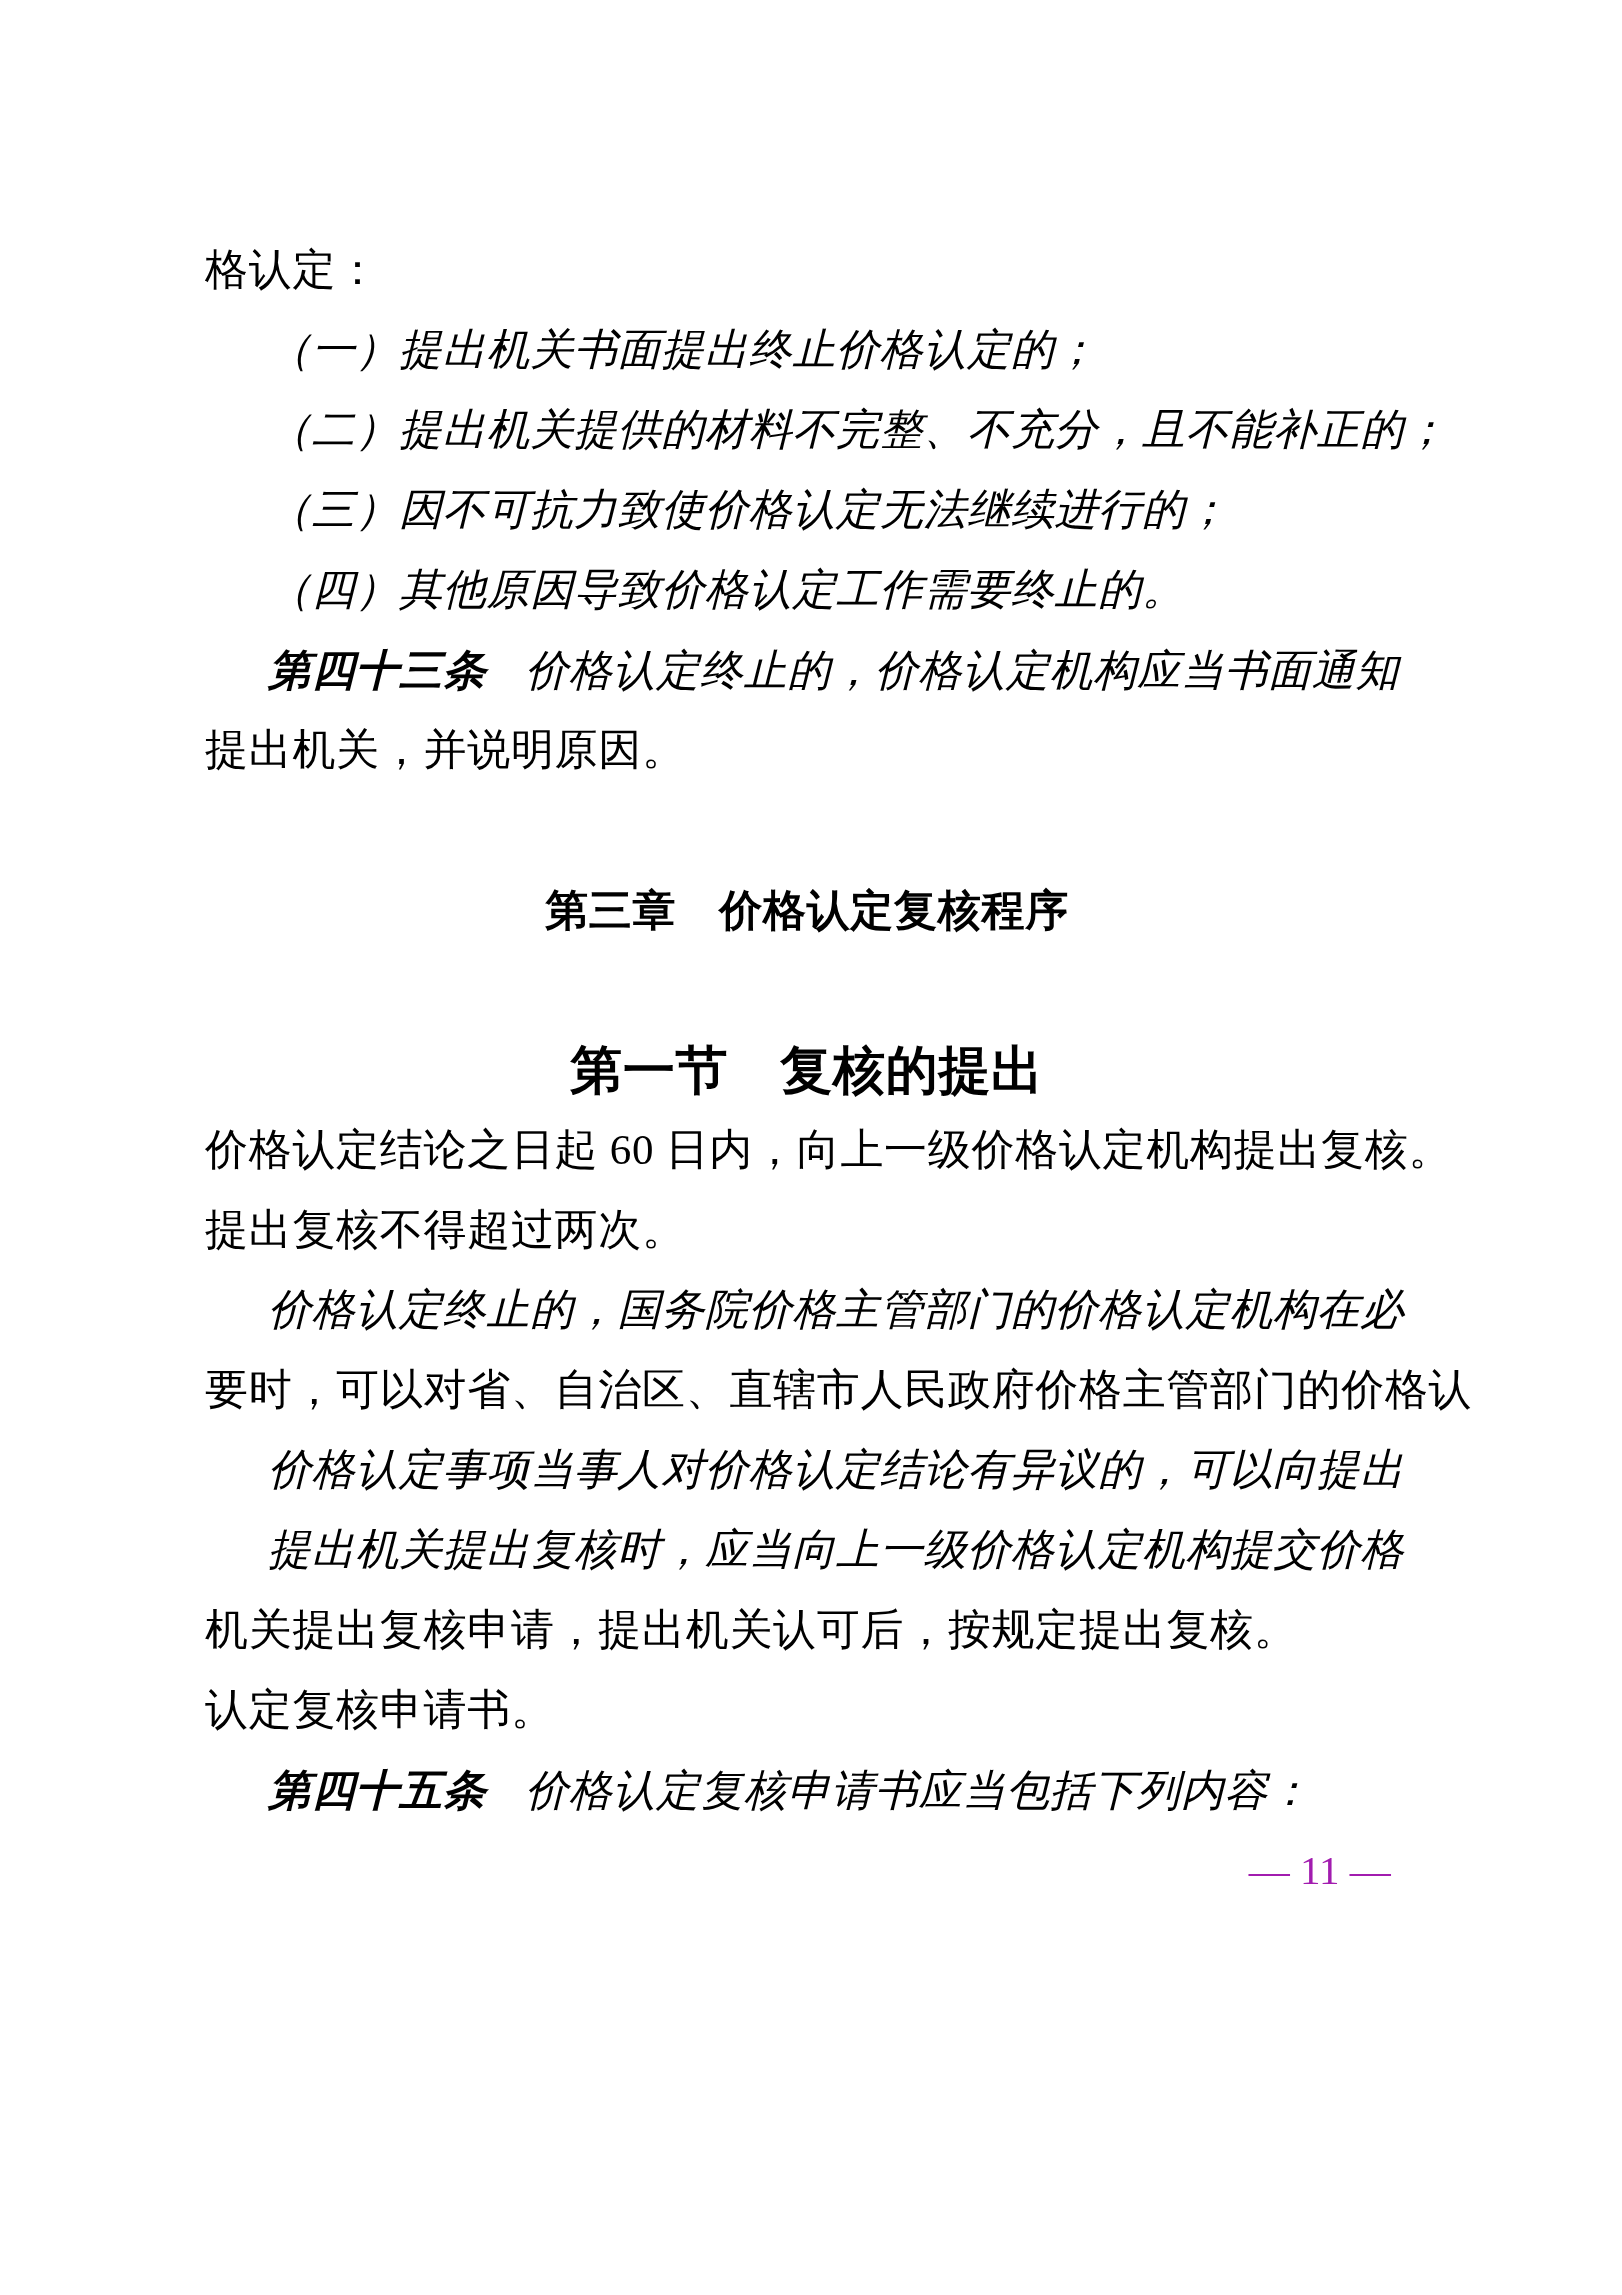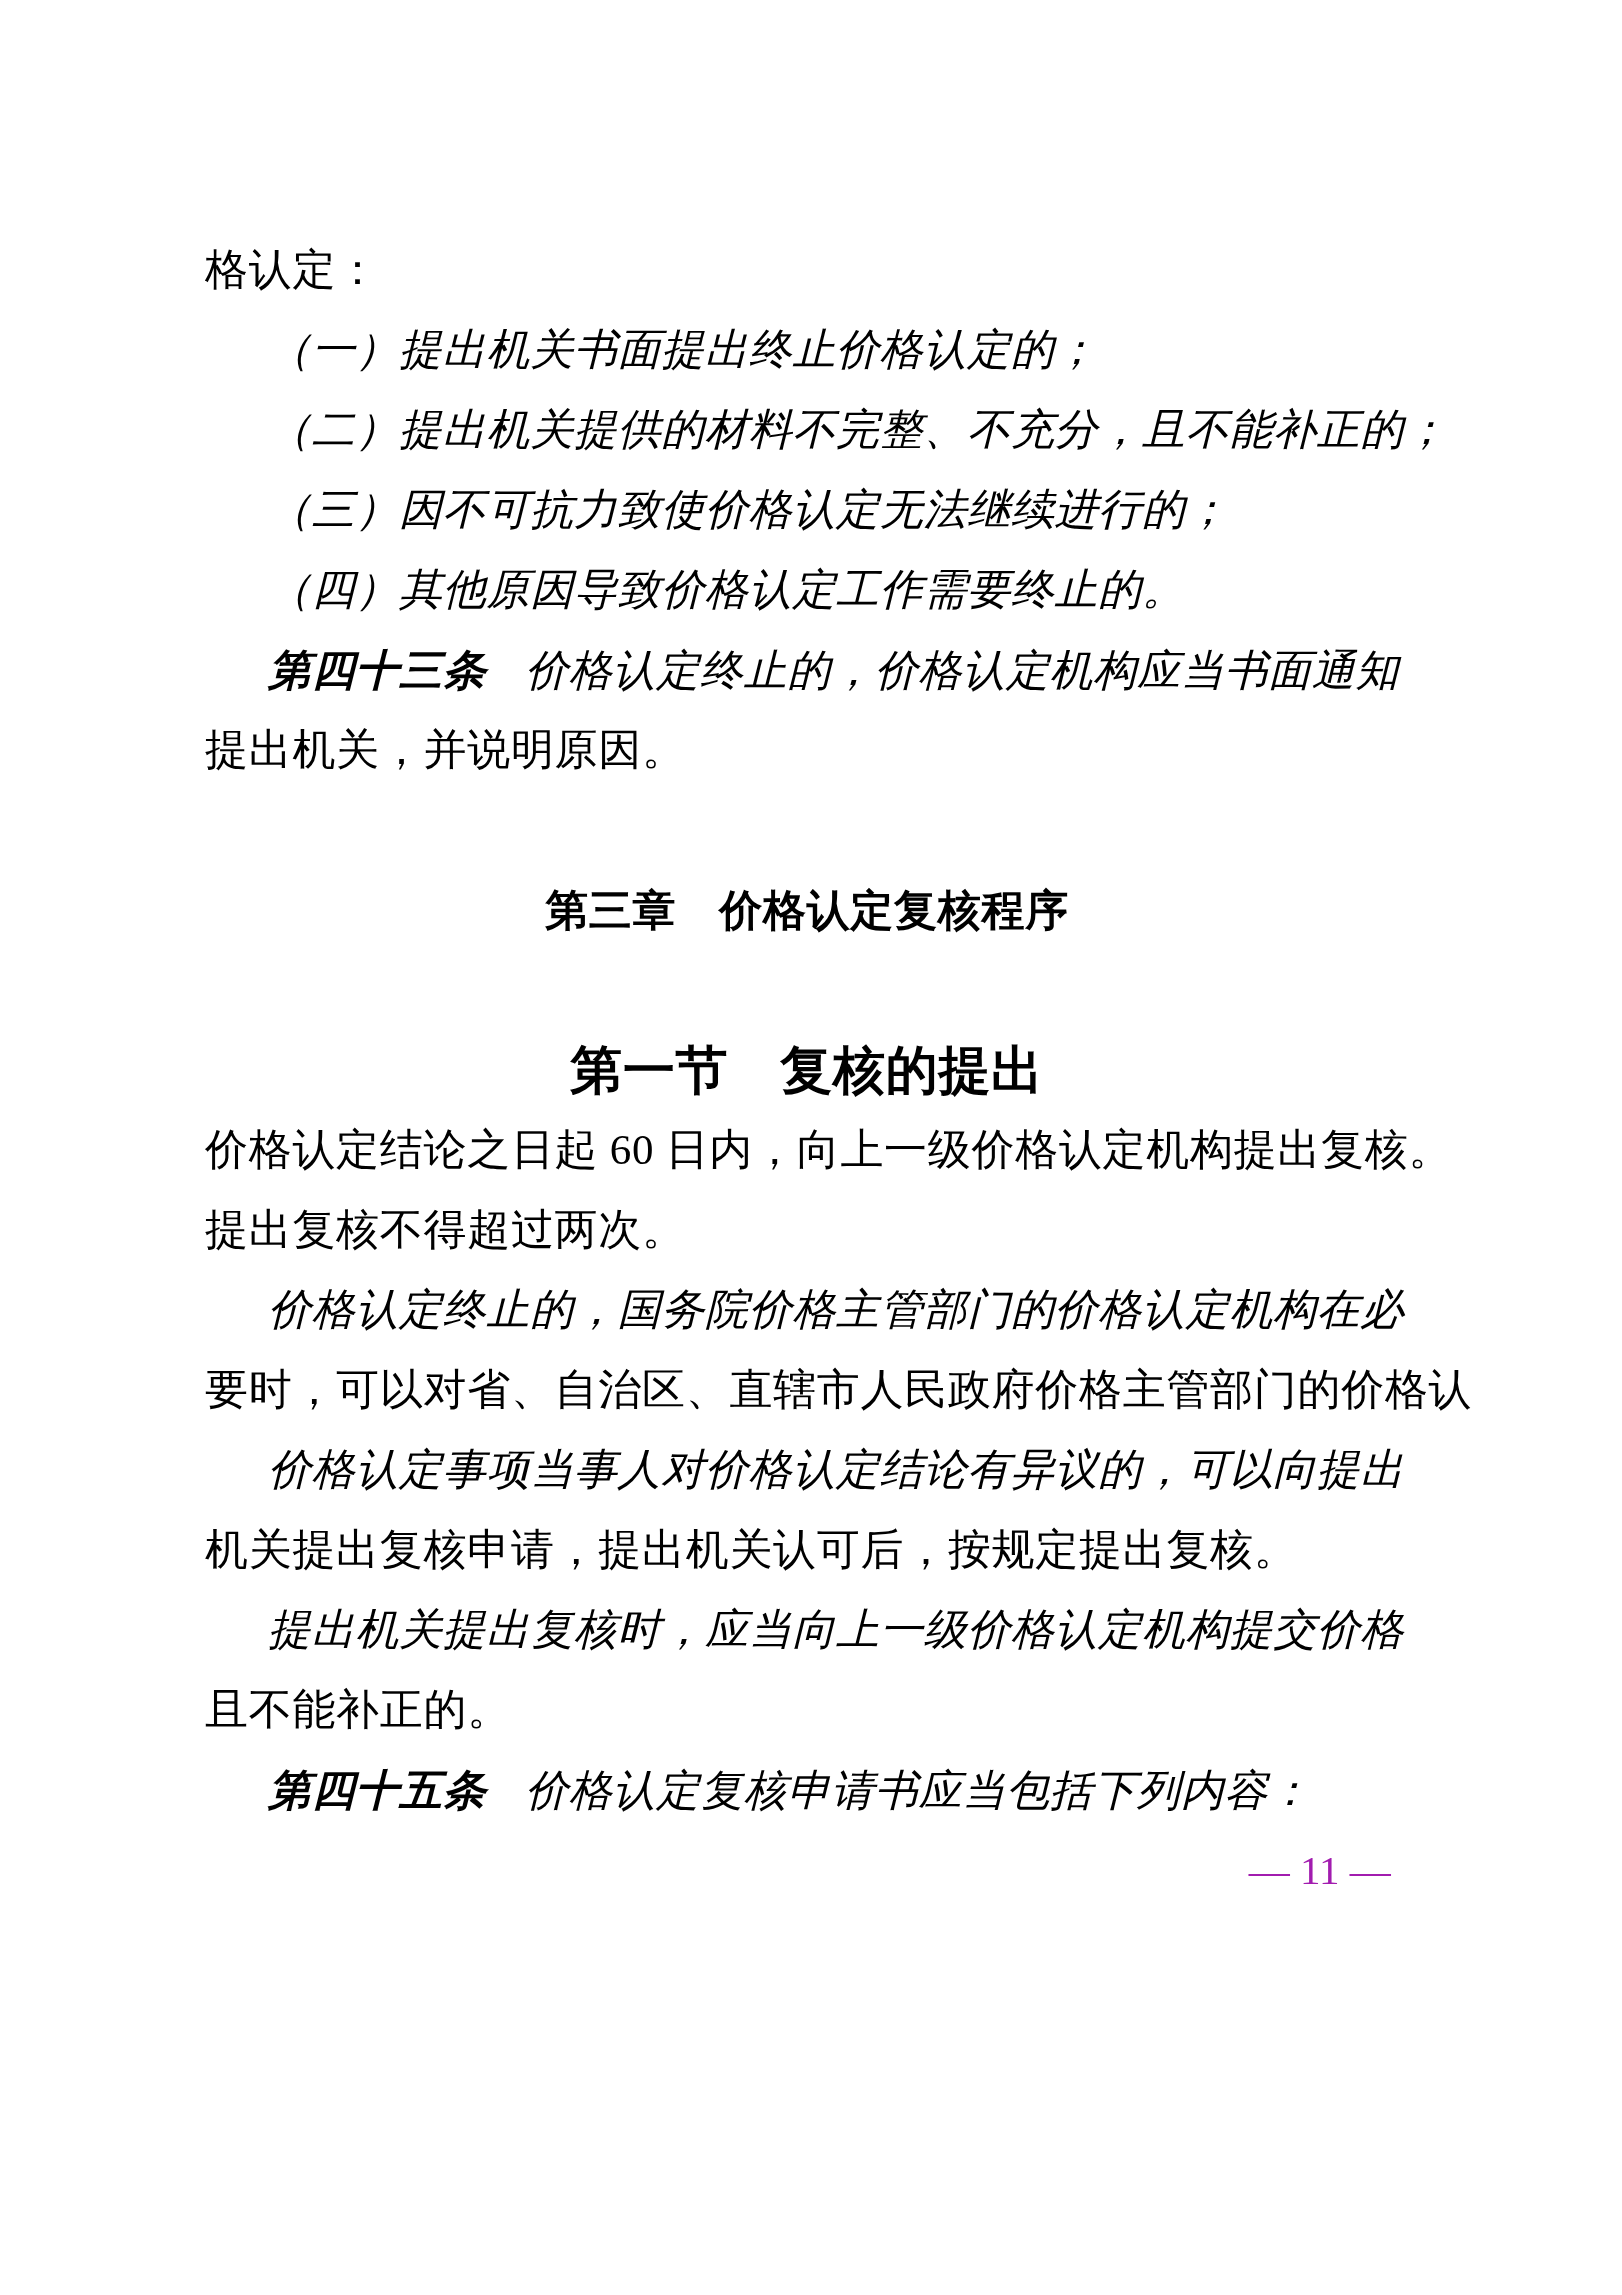--- a/index.html
+++ b/index.html
@@ -68,21 +68,21 @@
         <div class="line body">提出机关，并说明原因。</div>
         <div class="line blank"></div>
         <div class="line chapter"><span class="lead">第三章</span><span>价格认定复核程序</span></div>
         <div class="line blank"></div>
         <div class="line section"><span class="lead">第一节</span><span>复核的提出</span></div>
         <div class="line body">价格认定结论之日起 60 日内，向上一级价格认定机构提出复核。</div>
         <div class="line body">提出复核不得超过两次。</div>
         <div class="line body indent">价格认定终止的，国务院价格主管部门的价格认定机构在必</div>
         <div class="line body">要时，可以对省、自治区、直辖市人民政府价格主管部门的价格认</div>
         <div class="line body indent">价格认定事项当事人对价格认定结论有异议的，可以向提出</div>
+        <div class="line body indent">提出机关提出复核时，应当向上一级价格认定机构提交价格</div>
         <div class="line body">机关提出复核申请，提出机关认可后，按规定提出复核。</div>
-        <div class="line body indent">提出机关提出复核时，应当向上一级价格认定机构提交价格</div>
-        <div class="line body">且不能补正的。</div>
+        <div class="line body">认定复核申请书。</div>
         <div class="line article indent"><span class="lead">第四十五条</span><span>价格认定复核申请书应当包括下列内容：</span></div>
       </div>
     <div class="pagenum">— 11 —</div>
   </div>
 </div>
 
 
 </body></html>

